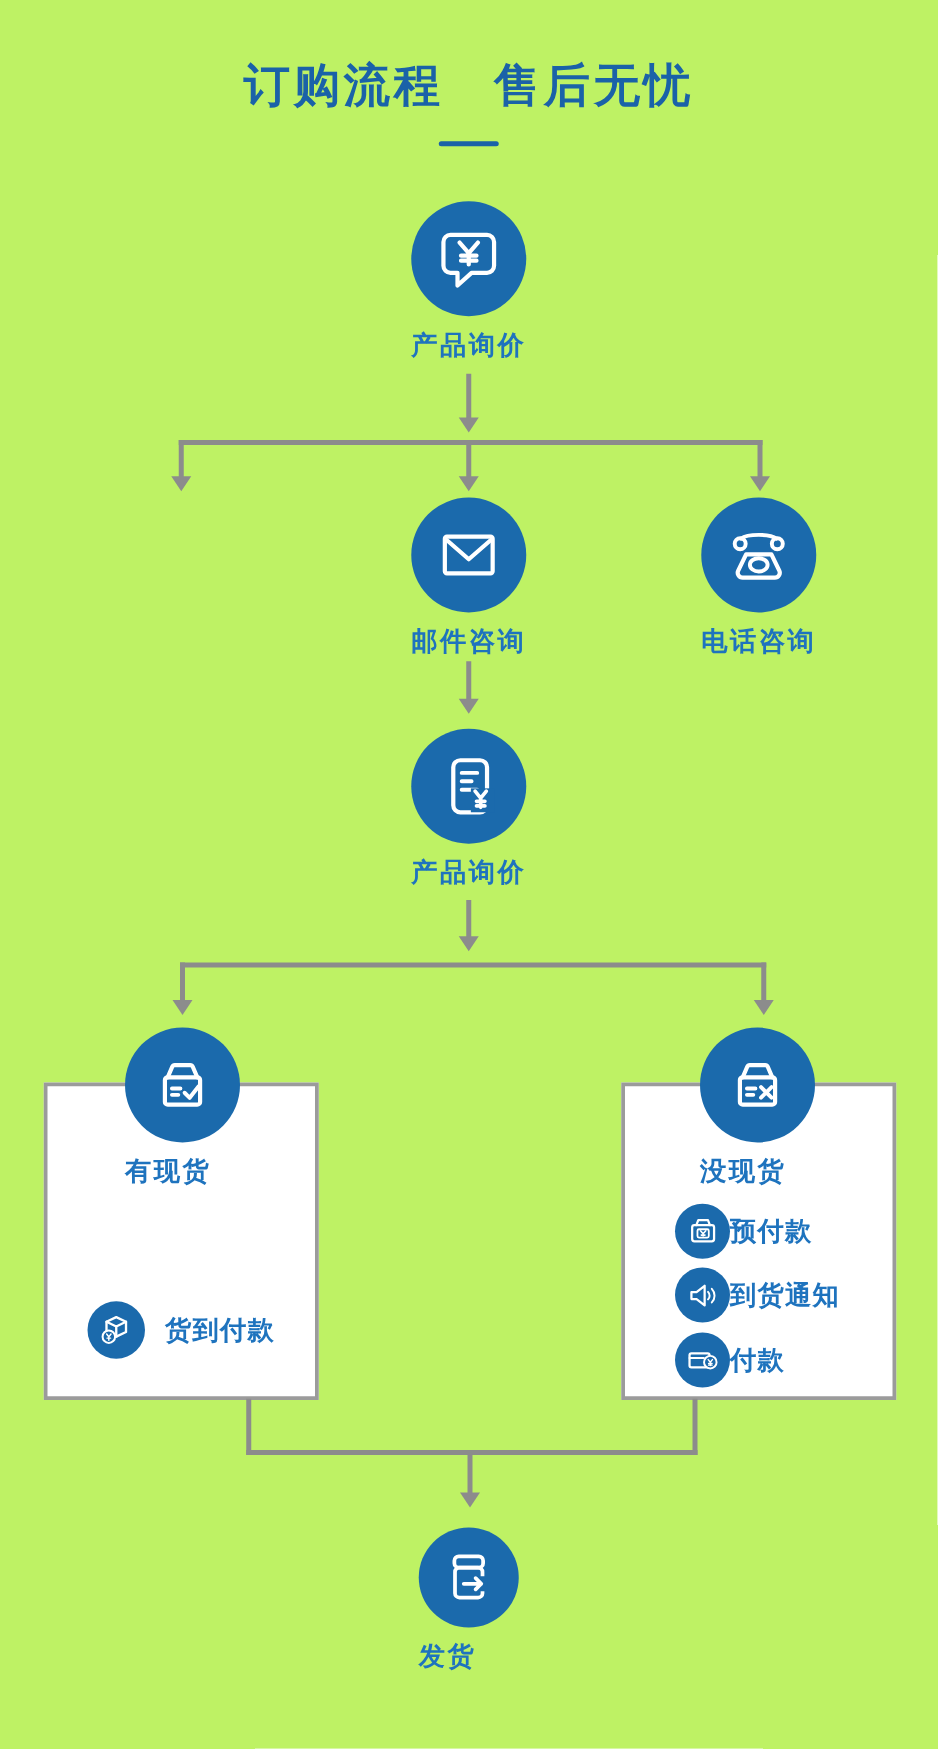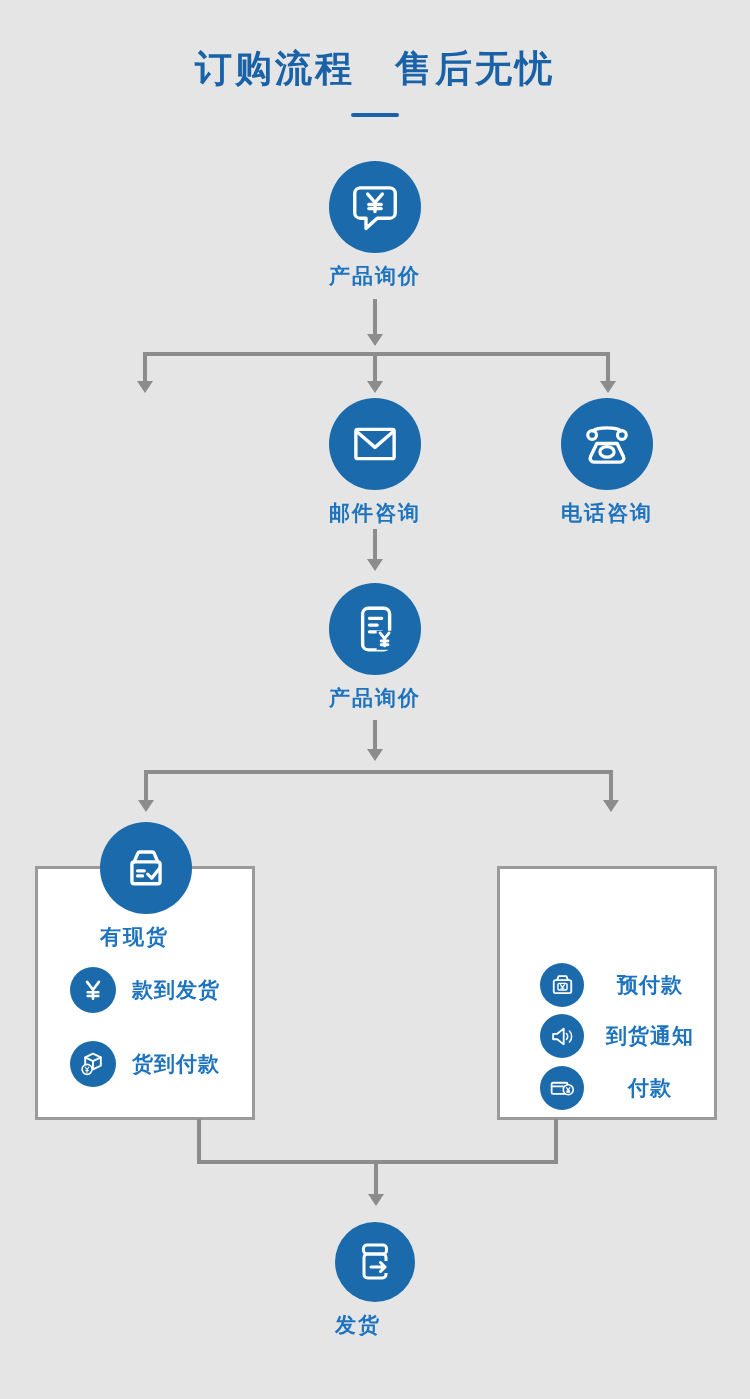--- a/index.html
+++ b/index.html
@@ -3,21 +3,21 @@
 <meta charset="utf-8">
 <style>
   :root{
     --blue:#1b6aac;
     --labelc:#1e73be;
     --titlec:#1a62a8;
     --line:#8c8c8c;
     --boxborder:#9b9b9b;
   }
   html,body{margin:0;padding:0;background:#fff;}
-  .page{position:relative;width:750px;height:1399px;background:#e5e5e5;overflow:hidden;
+  .page{position:relative;width:750px;height:1399px;background:#bef264;overflow:hidden;
         font-family:"DejaVu Sans","Liberation Sans",sans-serif;}
   .title{position:absolute;top:44px;left:0;width:100%;text-align:center;
          font-size:37px;font-weight:bold;letter-spacing:3px;color:var(--titlec);white-space:nowrap;}
   .title-dash{position:absolute;top:113px;left:50%;margin-left:-24px;width:48px;height:4px;
               background:var(--titlec);border-radius:2px;}
   .circle{border-radius:50%;background:var(--blue);display:flex;align-items:center;justify-content:center;flex:0 0 auto;}
   .c92{width:92px;height:92px;}
   .c80{width:80px;height:80px;}
   .c46{width:46px;height:46px;}
   .c44{width:44px;height:44px;}
@@ -34,21 +34,21 @@
   .vline{position:absolute;width:4px;background:var(--line);z-index:1;}
   .hline{position:absolute;height:4px;background:var(--line);z-index:1;}
   .ahead{position:absolute;width:0;height:0;margin-left:-8px;z-index:1;
          border-left:8px solid transparent;border-right:8px solid transparent;
          border-top:12px solid var(--line);}
   .group-box{position:absolute;width:220px;height:254px;border:3px solid var(--boxborder);
              box-sizing:border-box;background:#fff;z-index:0;}
   .row{position:absolute;display:flex;align-items:center;z-index:2;}
   .row .label{font-size:21px;font-weight:600;letter-spacing:1px;color:var(--labelc);white-space:nowrap;}
   .row.left .label{margin-left:16px;}
-  .row.right .label{width:132px;text-align:center;}
+  .row.right .label{width:132px;text-align:left;}
 </style>
 </head>
 <body>
 
 <div class="page">
 
   <div class="title">订购流程　售后无忧</div>
   <div class="title-dash"></div>
 
   <div class="node" style="left:375px;top:161px">
@@ -136,31 +136,34 @@
             <path d="M13.5 18.5l3.2-7.5a2 2 0 0 1 1.8-1.2h11a2 2 0 0 1 1.8 1.2l3.2 7.5"></path>
             <rect x="11.5" y="18.5" width="25" height="19.5" rx="2"></rect>
             <path d="M16.5 26.5h6M16.5 31h4.5" stroke-width="2.8"></path>
             <path d="M25.5 29.5l3.6 3.6 6.4-8.2" stroke-width="2.8"></path>
           </svg>
         </span>
     </span>
     <span class="label">有现货</span>
   </div>
 
-
-  <div class="row left" style="left:70px;top:967px">
-    <span class="circle c46">
-      <span class="ic i30">
-          <svg viewBox="0 0 48 48" fill="none" stroke="#fff" stroke-width="3" stroke-linecap="round" stroke-linejoin="round" xmlns="http://www.w3.org/2000/svg">
-            <path d="M14.5 11L24 23.5M33.5 11L24 23.5M24 23.5V38M15.5 27.5h17M15.5 33.5h17" stroke-width="4.2"></path>
-          </svg>
-        </span>
-    </span>
-    <span class="label">款到发货</span>
-  </div>
+  <div class="node" style="left:606px;top:822px">
+    <span class="circle c92">
+      <span class="ic i54">
+          <svg viewBox="0 0 48 48" fill="none" stroke="#fff" stroke-width="3" stroke-linecap="round" stroke-linejoin="round" xmlns="http://www.w3.org/2000/svg">
+            <path d="M13.5 18.5l3.2-7.5a2 2 0 0 1 1.8-1.2h11a2 2 0 0 1 1.8 1.2l3.2 7.5"></path>
+            <rect x="11.5" y="18.5" width="25" height="19.5" rx="2"></rect>
+            <path d="M16.5 26.5h6M16.5 31h4.5" stroke-width="2.8"></path>
+            <path d="M26.5 25.5l7.5 7.5M34 25.5l-7.5 7.5" stroke-width="2.8"></path>
+          </svg>
+        </span>
+    </span>
+    <span class="label">没现货</span>
+  </div>
+
   <div class="row left" style="left:70px;top:1041px">
     <span class="circle c46">
       <span class="ic i30">
           <svg viewBox="0 0 48 48" fill="none" stroke="#fff" stroke-width="3" stroke-linecap="round" stroke-linejoin="round" xmlns="http://www.w3.org/2000/svg">
             <path d="M24 7.5l12.5 6v13l-12.5 6-12.5-6v-13z"></path>
             <path d="M11.5 13.5L24 19.5l12.5-6M24 19.5v13"></path>
             <circle cx="14.5" cy="32.5" r="8" style="fill:var(--blue)" stroke-width="2.6"></circle>
             <path d="M11.7 29.2L14.5 32.8M17.3 29.2L14.5 32.8M14.5 32.8V37M12.3 34.4H16.7" stroke-width="1.9"></path>
           </svg>
         </span>

